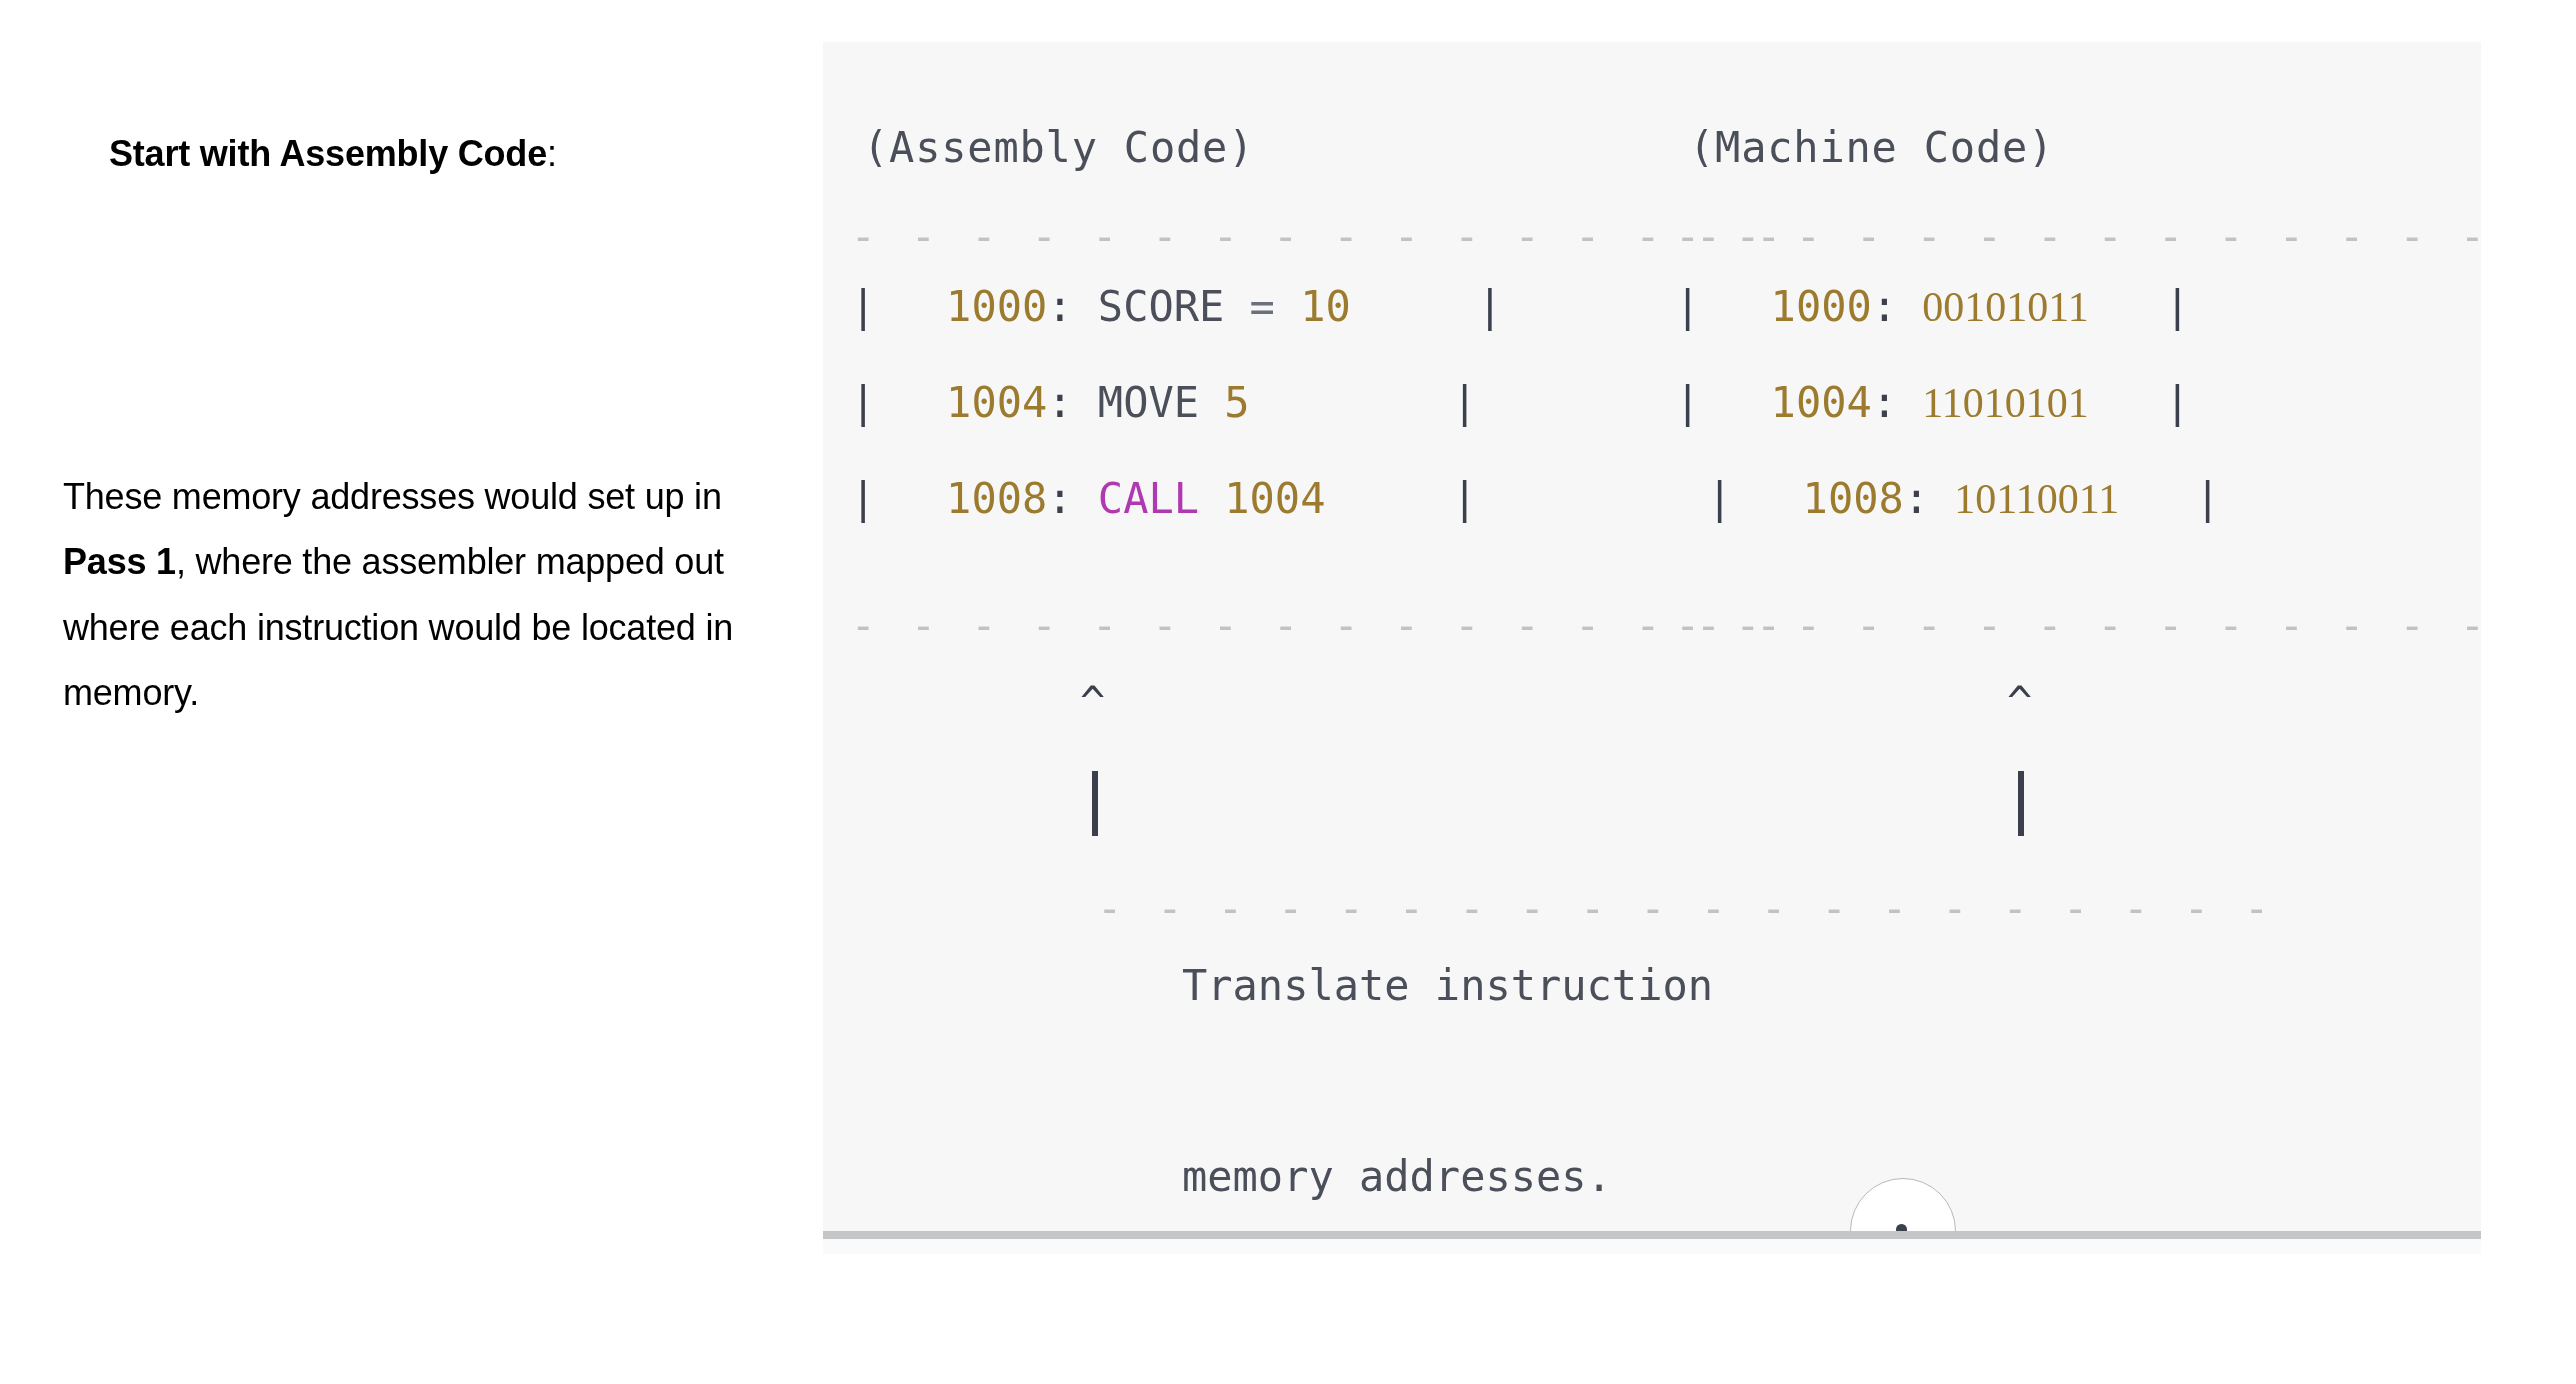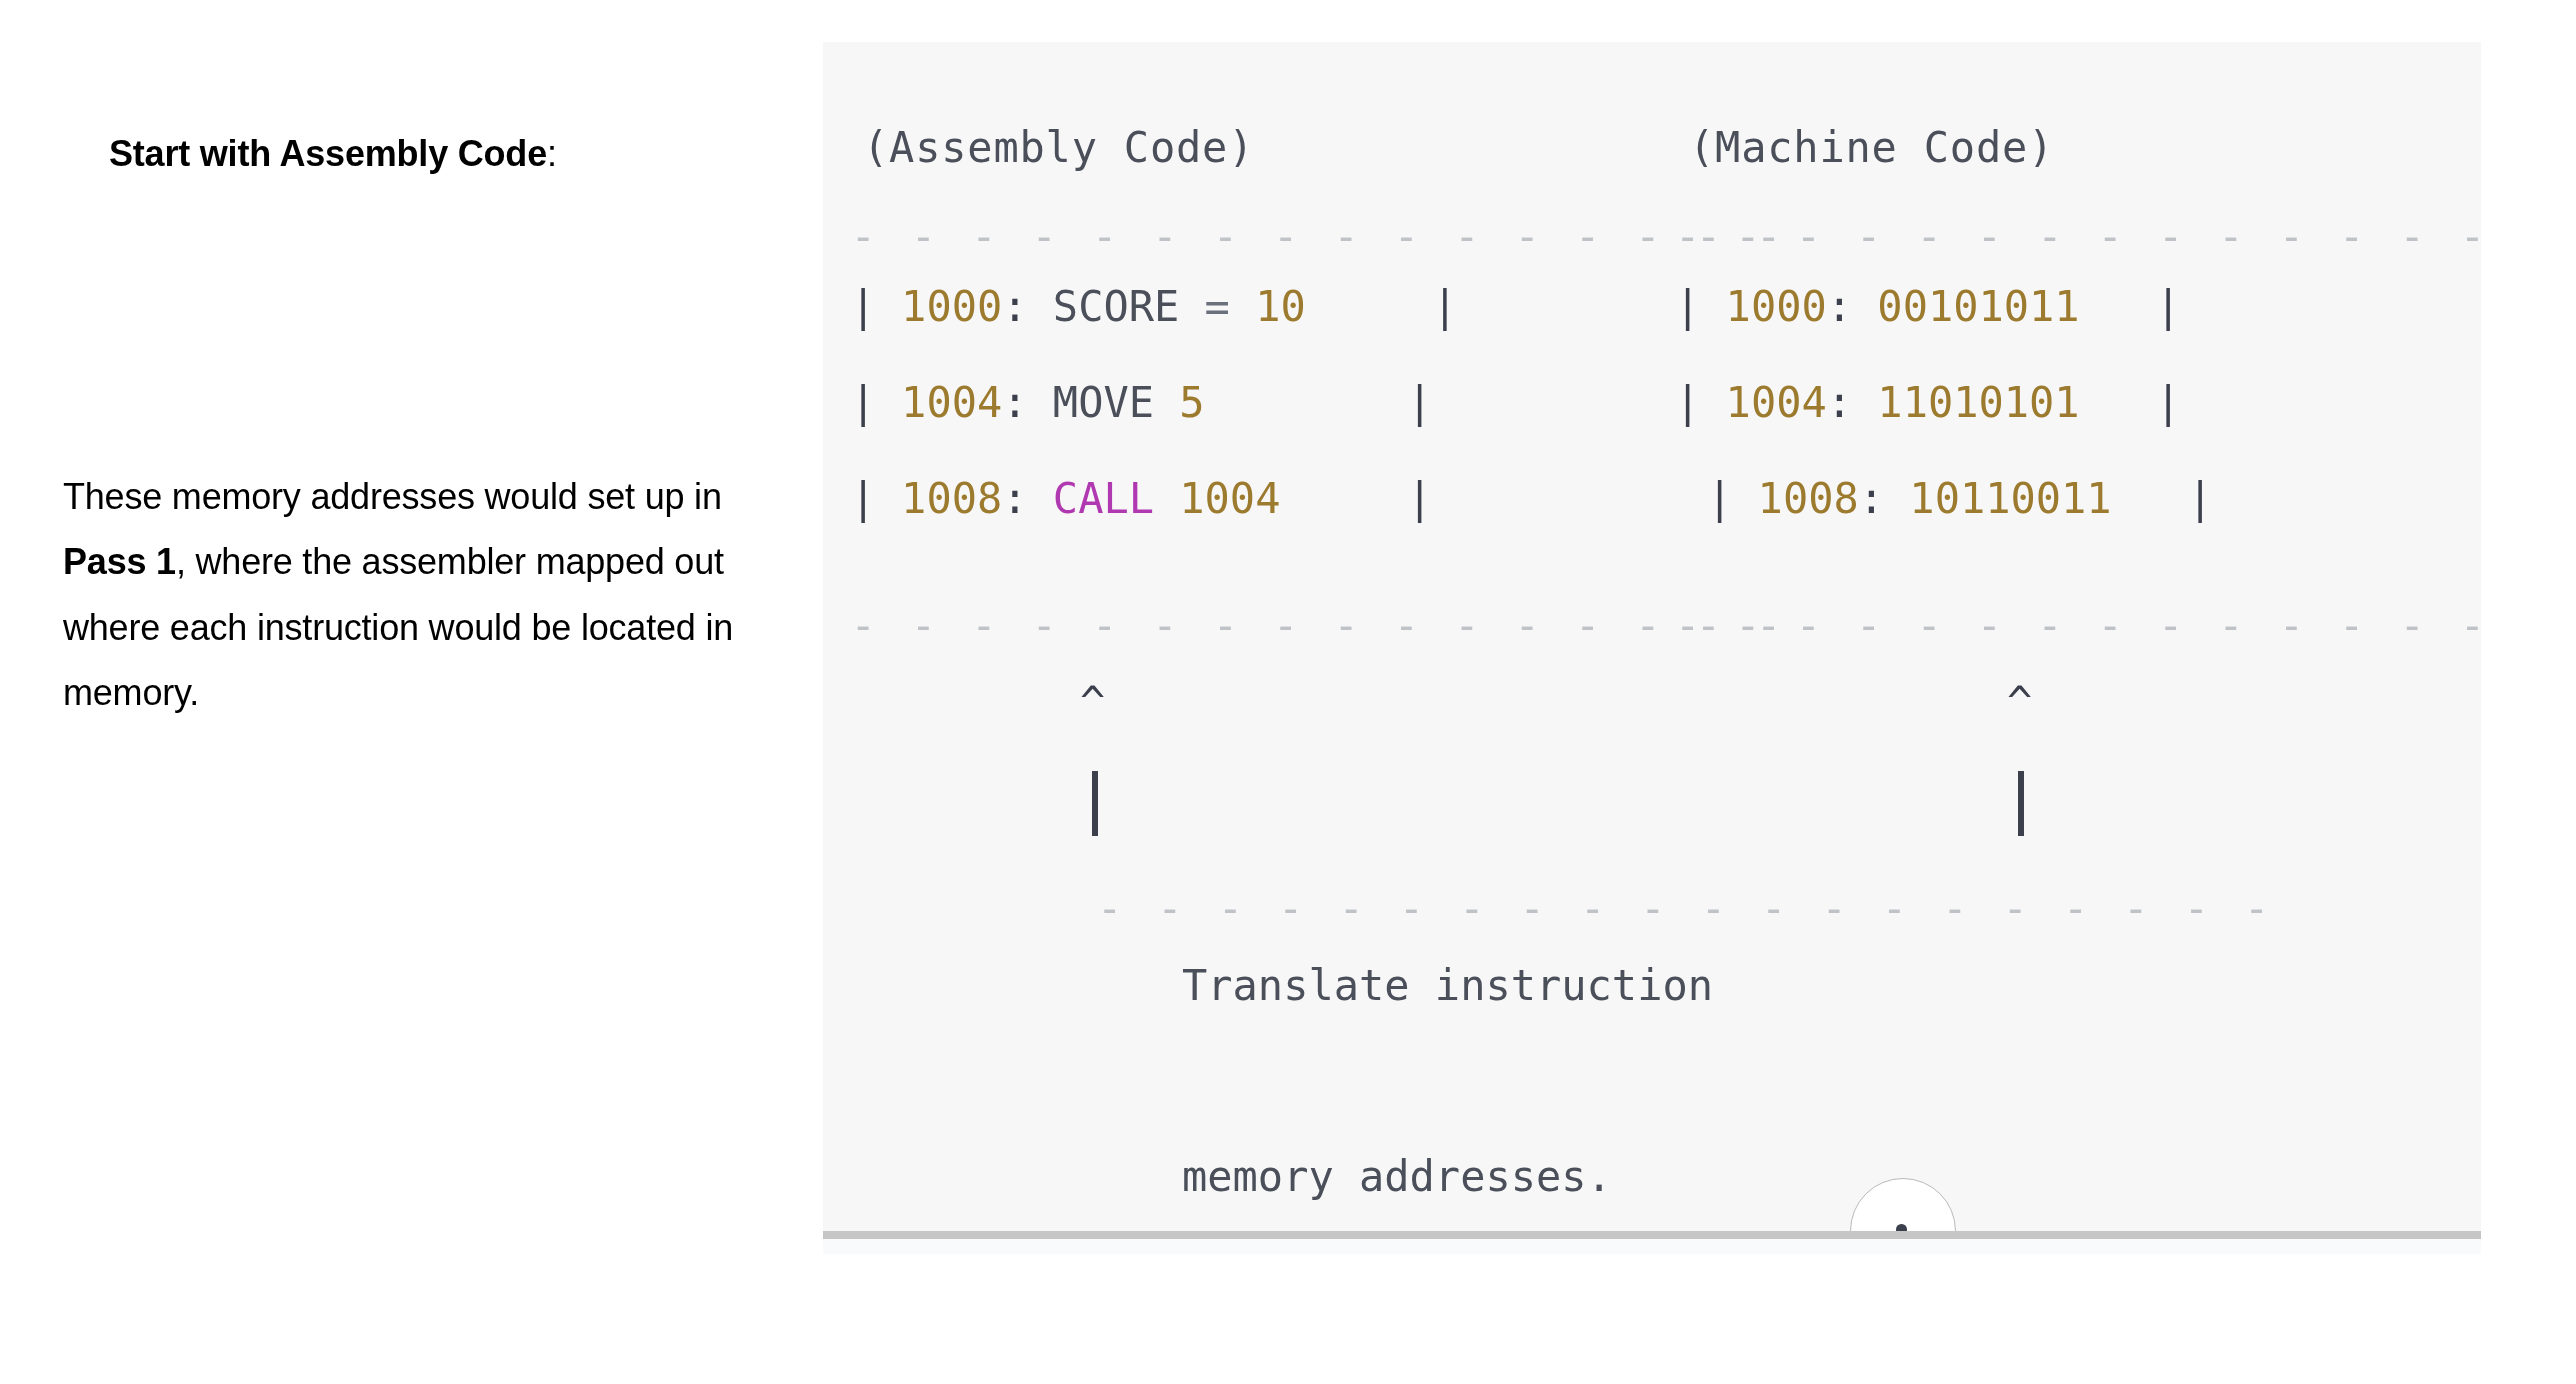--- a/index.html
+++ b/index.html
@@ -97,27 +97,27 @@
     line-height: 1;
   }
   .row-asm-0  { left: 27.5px; top: 244px; }
   .row-asm-1  { left: 27.5px; top: 340px; }
   .row-asm-2  { left: 27.5px; top: 436px; }
   .row-mach-0 { left: 852px; top: 244px; }
   .row-mach-1 { left: 852px; top: 340px; }
   .row-mach-2 { left: 884px; top: 436px; }
 
   .tok-pipe   { color: #3b404c; }
-  .tok-addr   { color: #9c7a2e; }
+  .tok-addr   { color: #9c7a2e; margin-left: 45px; }
   .tok-colon  { color: #3b404c; }
   .tok-ident  { color: #4a4f5a; }
   .tok-op     { color: #6b717c; }
   .tok-num    { color: #9c7a2e; }
   .tok-kw     { color: #b038b0; }
-  .tok-bits   { color: #9c7a2e; }
+  .tok-bits   { color: #9c7a2e; font-family: Liberation Serif, serif; }
   .tok-space  { color: transparent; }
 
   
   .caret {
     position: absolute;
     font-size: 42px;
     color: #3b404c;
     white-space: pre;
     line-height: 1;
   }

